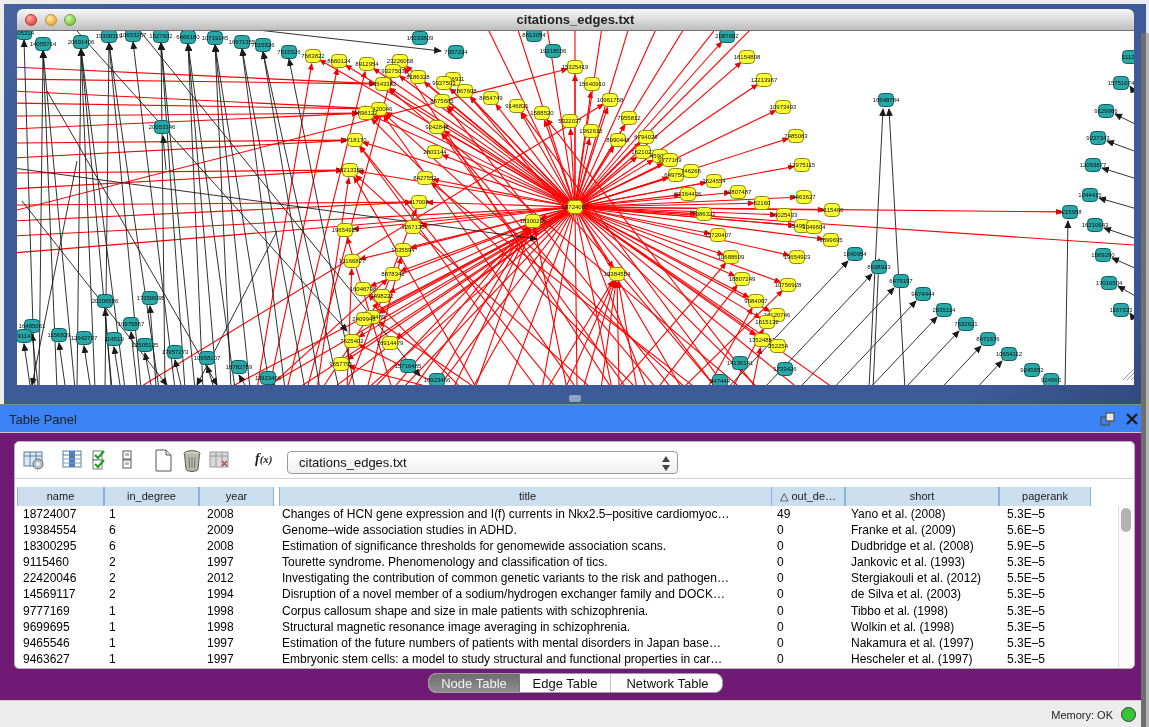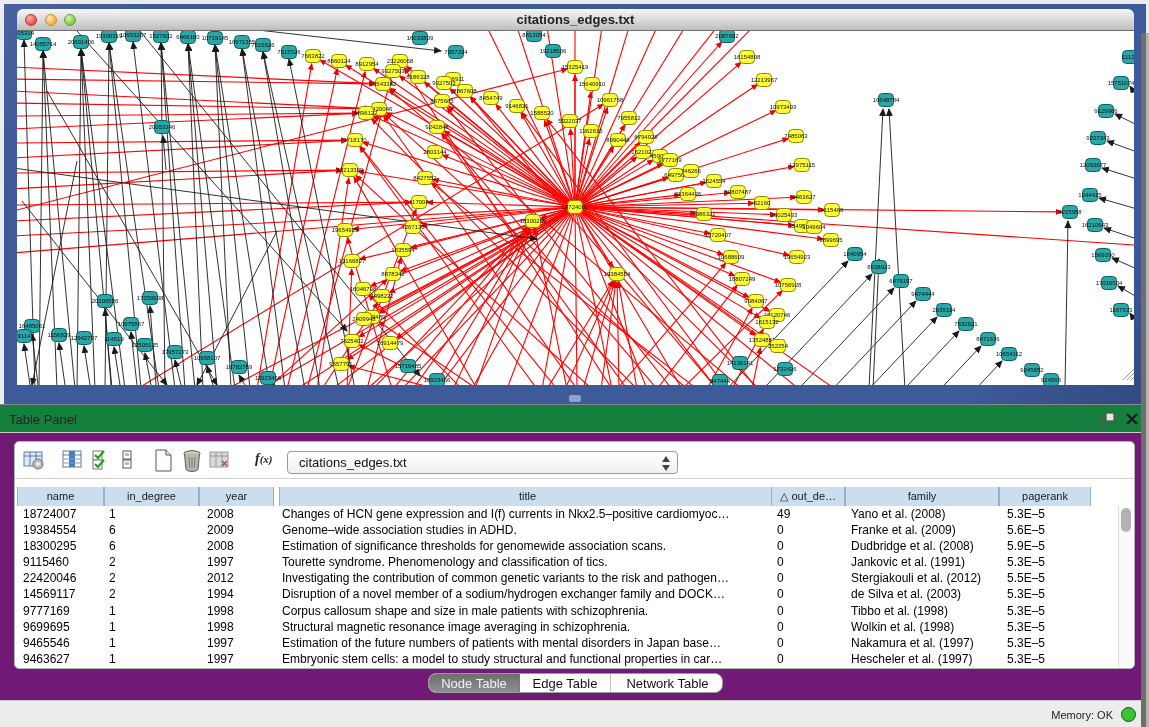--- a/index.html
+++ b/index.html
@@ -3,21 +3,21 @@
 *{margin:0;padding:0;box-sizing:border-box}
 html,body{width:1149px;height:727px;overflow:hidden;font-family:"Liberation Sans",sans-serif;background:#ececec}
 #desk{position:absolute;left:4px;top:4px;width:1142px;height:400px;background:linear-gradient(135deg,#46639f 0%,#3d5a99 12%,#3d5a99 88%,#31497e 100%)}
 #win{position:absolute;left:17px;top:9px;width:1117px;height:376px}
 #tbar{position:absolute;left:0;top:0;width:100%;height:22px;border-radius:6px 6px 0 0;background:linear-gradient(#f6f6f6,#d9d9d9 55%,#bdbdbd);border-bottom:1px solid #6f6f6f}
 #tbar .t{position:absolute;left:0;right:0;top:3px;text-align:center;font-size:13px;font-weight:bold;color:#222}
 .tl{position:absolute;width:12px;height:12px;border-radius:50%}
 #canvas{position:absolute;left:0;top:22px;width:1117px;height:354px;background:#fff;overflow:hidden}
 #rstrip1{position:absolute;left:1141px;top:33px;width:5px;height:694px;background:#6e6e70;z-index:30}
 #rstrip2{position:absolute;left:1146px;top:33px;width:3px;height:694px;background:#b5b5b5;z-index:30}
-#tp-head{position:absolute;left:0;top:404px;width:1149px;height:29px;background:#15803d;border-top:1px solid #8a8a8a;border-bottom:1px solid #cacaca}
+#tp-head{position:absolute;left:0;top:404px;width:1149px;height:29px;background:#3b82f6;border-top:1px solid #8a8a8a;border-bottom:1px solid #cacaca}
 #tp-head .t{position:absolute;left:9px;top:7px;font-size:13px;color:#222}
 #tp-body{position:absolute;left:0;top:433px;width:1149px;height:267px;background:#701a75}
 #whitebox{position:absolute;left:14px;top:8px;width:1121px;height:228px;background:#fff;border:1px solid #b4b4b4;border-radius:5px}
 #toolbar{position:absolute;left:0;top:0;width:100%;height:37px;border-bottom:1px solid #d0d0d0}
 .ticon{position:absolute;top:7px}
 #combo{position:absolute;left:272px;top:9px;width:391px;height:23px;background:linear-gradient(#fff,#f0f0f0);border:1px solid #9a9a9a;border-radius:4px;font-size:13px;color:#111;line-height:21px;padding-left:11px}
 #thead{position:absolute;left:2px;top:45px;height:19px}
 .th{position:absolute;top:0;height:19px;background:#cbdeef;border-left:1px solid #8fb2cd;border-right:1px solid #8fb2cd;font-size:11px;color:#1a1a1a;text-align:center;line-height:19px}
 #trows{position:absolute;left:2px;top:64px;width:1104px}
 .tr{position:relative;height:16.1px;font-size:12px;color:#000;white-space:nowrap}
@@ -640,21 +640,21 @@
             <path d="M5,0 L9,6 L1,6 Z" fill="#444"></path>
             <path d="M5,15 L9,9 L1,9 Z" fill="#444"></path>
           </svg></div>
     </div>
     <div id="thead">
       <div class="th" style="left:0px;width:87px">name</div>
       <div class="th" style="left:87px;width:95px">in_degree</div>
       <div class="th" style="left:182px;width:75px">year</div>
       <div class="th" style="left:262px;width:497px">title</div>
       <div class="th" style="left:754px;width:74px">△ out_de…</div>
-      <div class="th" style="left:828px;width:154px">family</div>
+      <div class="th" style="left:828px;width:154px">short</div>
       <div class="th" style="left:982px;width:92px">pagerank</div>
     </div>
     <div id="trows">
         <div class="tr">
           <div class="c0">18724007</div>
           <div class="c1">1</div>
           <div class="c2">2008</div>
           <div class="c3">Changes of HCN gene expression and I(f) currents in Nkx2.5–positive cardiomyoc…</div>
           <div class="c4">49</div>
           <div class="c5">Yano et al. (2008)</div>
@@ -677,21 +677,21 @@
           <div class="c4">0</div>
           <div class="c5">Dudbridge et al. (2008)</div>
           <div class="c6">5.9E–5</div>
         </div>
         <div class="tr">
           <div class="c0">9115460</div>
           <div class="c1">2</div>
           <div class="c2">1997</div>
           <div class="c3">Tourette syndrome. Phenomenology and classification of tics.</div>
           <div class="c4">0</div>
-          <div class="c5">Jankovic et al. (1991)</div>
+          <div class="c5">Jankovic et al. (1993)</div>
           <div class="c6">5.3E–5</div>
         </div>
         <div class="tr">
           <div class="c0">22420046</div>
           <div class="c1">2</div>
           <div class="c2">2012</div>
           <div class="c3">Investigating the contribution of common genetic variants to the risk and pathogen…</div>
           <div class="c4">0</div>
           <div class="c5">Stergiakouli et al. (2012)</div>
           <div class="c6">5.5E–5</div>

